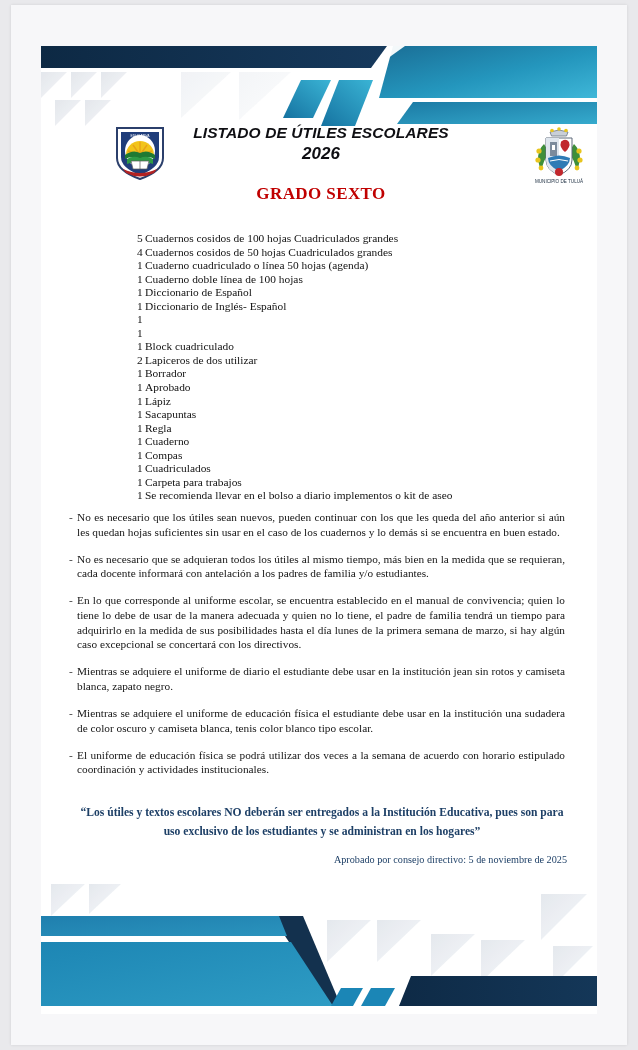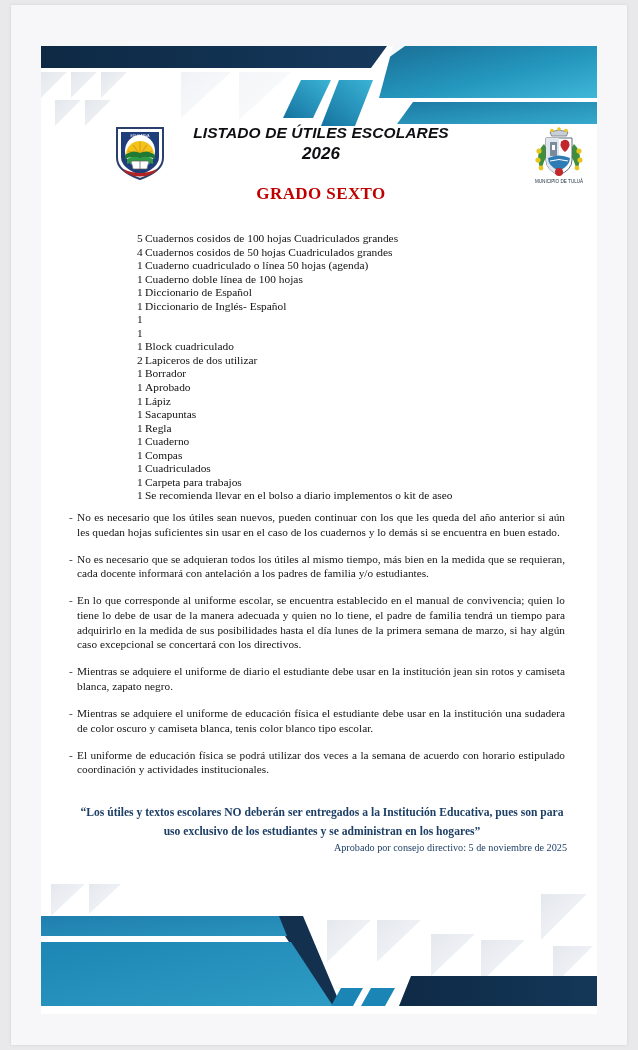--- a/index.html
+++ b/index.html
@@ -148,21 +148,21 @@
   }
   .closing-quote {
     padding: 0 24px 0 30px;
     text-align: center;
     font-weight: bold;
     font-size: 11.6px;
     line-height: 19px;
     color: #1d3f66;
   }
   .approved {
-    margin-top: 1px;
+    margin-top: 13px;
     padding-right: 30px;
     text-align: right;
     font-size: 10.2px;
     color: #1d3f66;
     font-weight: normal;
   }
 </style>
 </head>
 <body>
 

